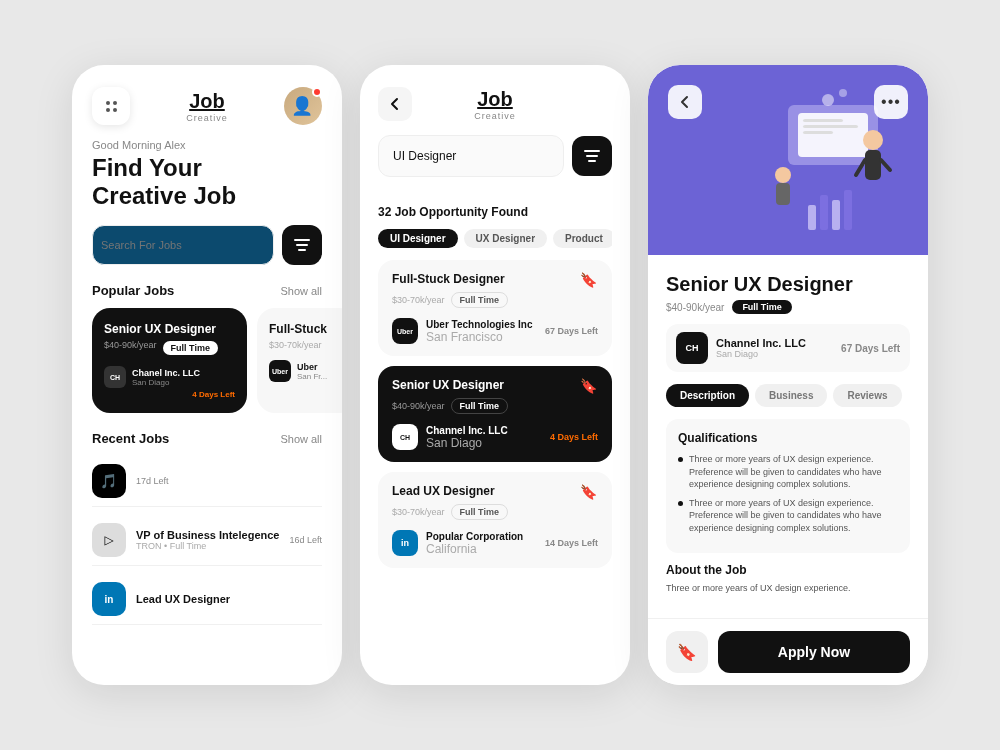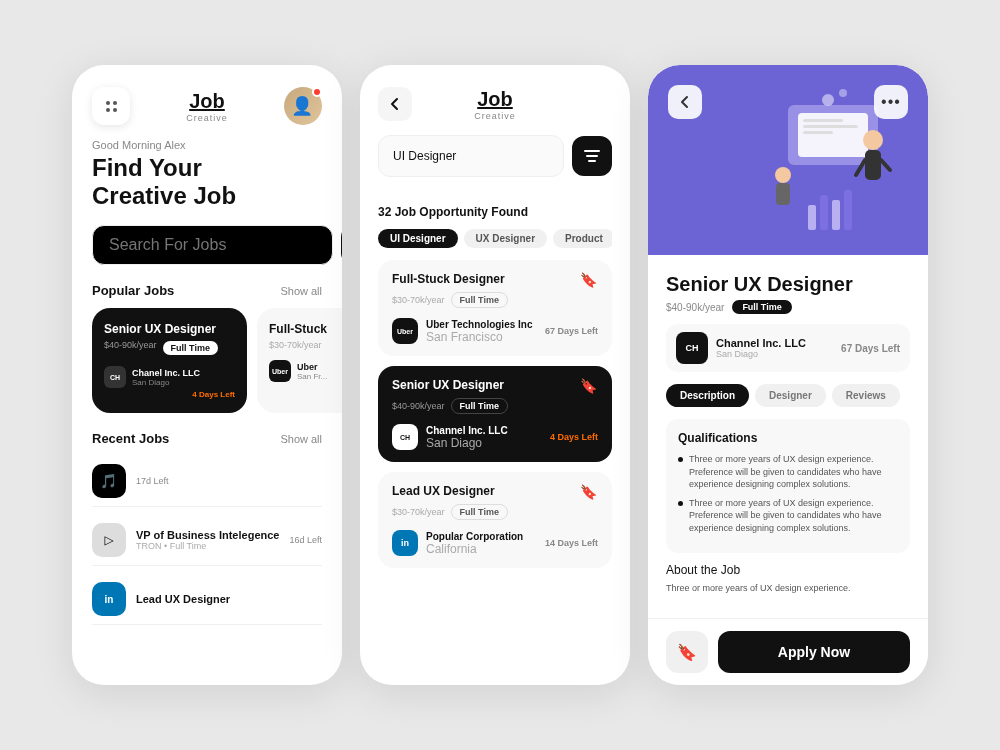--- a/index.html
+++ b/index.html
@@ -126,25 +126,25 @@
       display: flex;
       align-items: center;
       gap: 8px;
       margin-bottom: 18px;
     }
     .search-input {
       flex: 1;
       height: 40px;
       border: 1.5px solid #eee;
       border-radius: 12px;
-      padding: 0 16px;
-      font-size: 16px;
+      padding: 0 8px;
+      font-size: 11px;
       color: #aaa;
       outline: none;
-      background: #000000;
+      background: #0c4a6e;
     }
     .filter-btn {
       width: 40px; height: 40px;
       background: #111;
       border-radius: 12px;
       display: flex; align-items: center; justify-content: center;
       cursor: pointer;
       flex-shrink: 0;
     }
 
@@ -522,21 +522,21 @@
     }
     .qual-text {
       font-size: 9px;
       color: #555;
       line-height: 1.4;
     }
 
     .about-section { margin-bottom: 10px; }
     .about-title {
       font-size: 12px;
-      font-weight: 400;
+      font-weight: 700;
       color: #111;
       margin-bottom: 6px;
     }
     .about-text { font-size: 9px; color: #555; }
 
     .apply-bar {
       display: flex;
       align-items: center;
       gap: 10px;
       padding: 12px 18px;
@@ -845,21 +845,21 @@
         <div>
           <div class="co-name-lg">Channel Inc. LLC</div>
           <div class="co-loc-lg">San Diago</div>
         </div>
       </div>
       <div class="days-left-detail">67 Days Left</div>
     </div>
 
     <div class="tabs-row">
       <div class="tab-btn tab-active">Description</div>
-      <div class="tab-btn tab-inactive">Designer</div>
+      <div class="tab-btn tab-inactive">Business</div>
       <div class="tab-btn tab-inactive">Reviews</div>
     </div>
 
     <div class="qualifications-box">
       <div class="qual-title">Qualifications</div>
       <div class="qual-item">
         <div class="qual-dot"></div>
         <div class="qual-text">Three or more years of UX design experience. Preference will be given to candidates who have experience designing complex solutions.</div>
       </div>
       <div class="qual-item">

